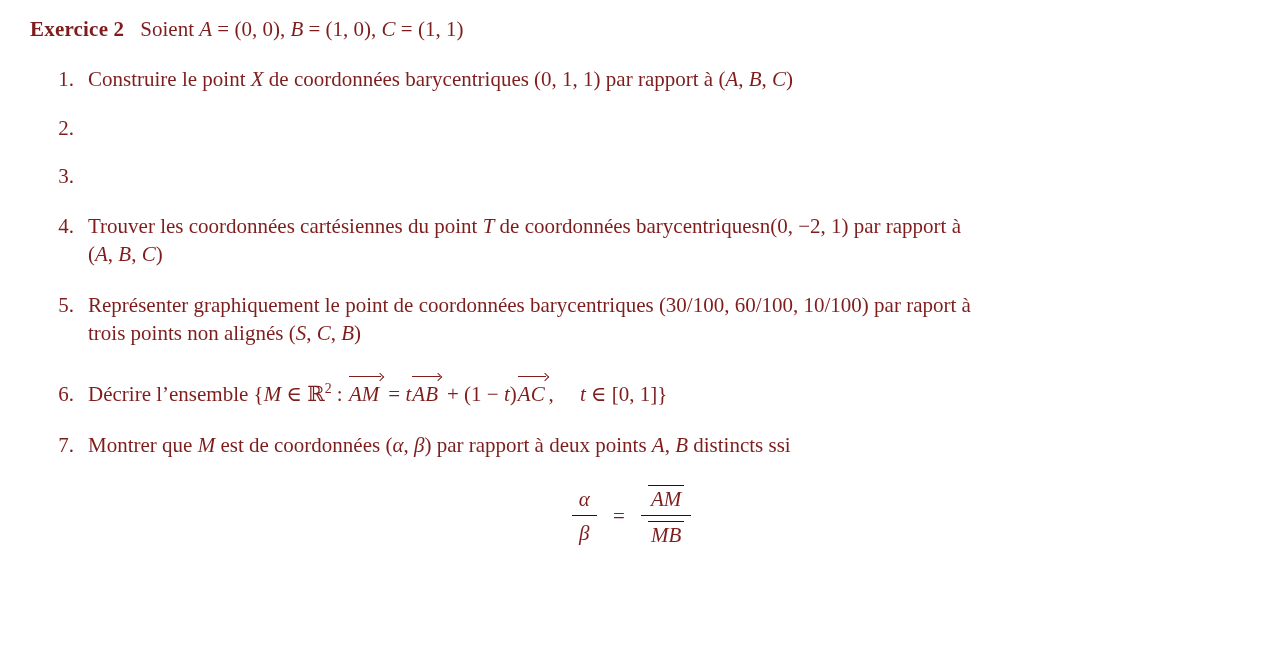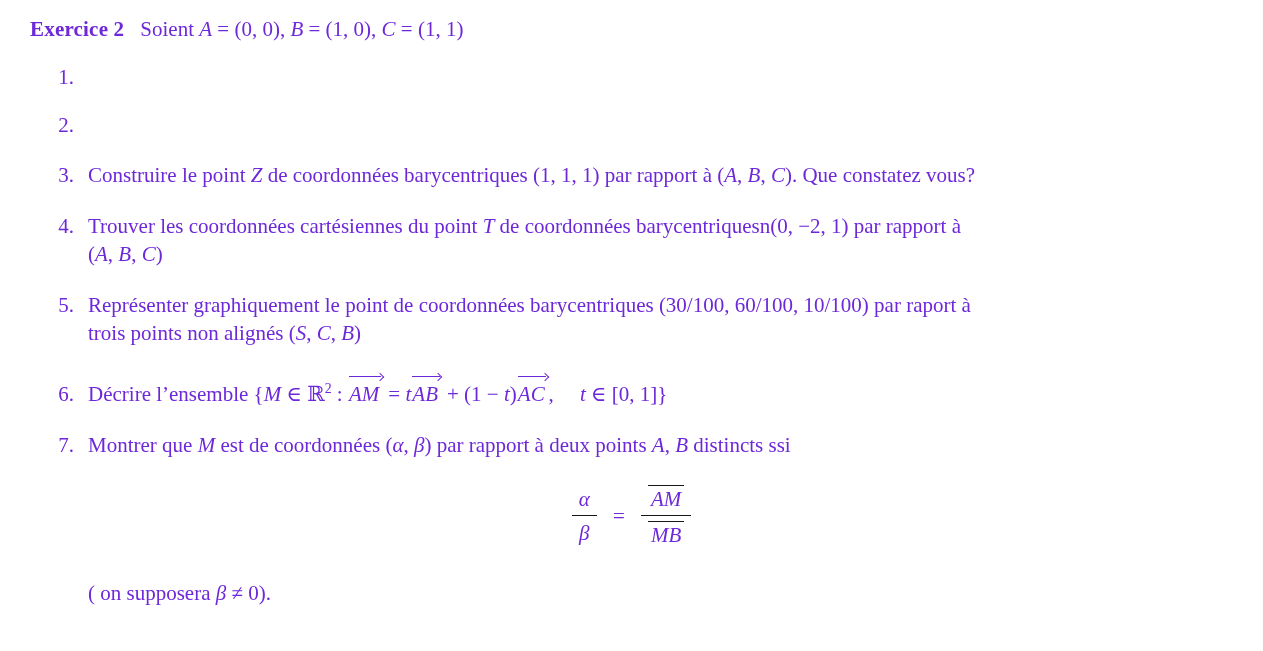--- a/index.html
+++ b/index.html
@@ -5,21 +5,21 @@
   html, body {
     margin: 0;
     padding: 0;
     background: #ffffff;
   }
   .page {
     position: relative;
     width: 1263px;
     height: 651px;
     background: #ffffff;
-    color: #6d28d9;
+    color: #7f1d1d;
     font-family: "Liberation Serif", "DejaVu Serif", serif;
     font-size: 21px;
     overflow: hidden;
   }
   .header {
     padding: 15px 0 0 30px;
     line-height: 28px;
     white-space: nowrap;
   }
   .header-label {
@@ -125,27 +125,27 @@
 
 <div class="page">
 
   <div class="header">
     <span class="header-label">Exercice 2</span><span class="header-statement"><span class="seg rm">Soient </span><span class="seg it">A</span><span class="seg rm"> = (0, 0), </span><span class="seg it">B</span><span class="seg rm"> = (1, 0), </span><span class="seg it">C</span><span class="seg rm"> = (1, 1)</span></span>
   </div>
 
   <ol class="items">
     <li class="item">
       <span class="li-num">1.</span>
+      <span class="li-content"><span class="seg rm">Construire le point </span><span class="seg it">X</span><span class="seg rm"> de coordonnées barycentriques (0, 1, 1) par rapport à (</span><span class="seg it">A</span><span class="seg rm">, </span><span class="seg it">B</span><span class="seg rm">, </span><span class="seg it">C</span><span class="seg rm">)</span></span>
     </li>
     <li class="item">
       <span class="li-num">2.</span>
     </li>
     <li class="item">
       <span class="li-num">3.</span>
-      <span class="li-content"><span class="seg rm">Construire le point </span><span class="seg it">Z</span><span class="seg rm"> de coordonnées barycentriques (1, 1, 1) par rapport à (</span><span class="seg it">A</span><span class="seg rm">, </span><span class="seg it">B</span><span class="seg rm">, </span><span class="seg it">C</span><span class="seg rm">). Que constatez vous?</span></span>
     </li>
     <li class="item">
       <span class="li-num">4.</span>
       <span class="li-content"><span class="seg rm">Trouver les coordonnées cartésiennes du point </span><span class="seg it">T</span><span class="seg rm"> de coordonnées barycentriquesn(0, −2, 1) par rapport à</span><br><span class="seg rm">(</span><span class="seg it">A</span><span class="seg rm">, </span><span class="seg it">B</span><span class="seg rm">, </span><span class="seg it">C</span><span class="seg rm">)</span></span>
     </li>
     <li class="item">
       <span class="li-num">5.</span>
       <span class="li-content"><span class="seg rm">Représenter graphiquement le point de coordonnées barycentriques (30/100, 60/100, 10/100) par raport à</span><br><span class="seg rm">trois points non alignés (</span><span class="seg it">S</span><span class="seg rm">, </span><span class="seg it">C</span><span class="seg rm">, </span><span class="seg it">B</span><span class="seg rm">)</span></span>
     </li>
     <li class="item">
@@ -163,15 +163,14 @@
       <span class="num">α</span>
       <span class="den">β</span>
     </span>
     <span class="eqsign">=</span>
     <span class="frac">
       <span class="num"><span class="bar">AM</span></span>
       <span class="den"><span class="bar">MB</span></span>
     </span>
   </div>
 
-  <div class="footer"><span class="seg rm">( on supposera </span><span class="seg it">β</span><span class="seg rm"> ≠ 0).</span></div>
 
 </div>
 
 </body></html>

